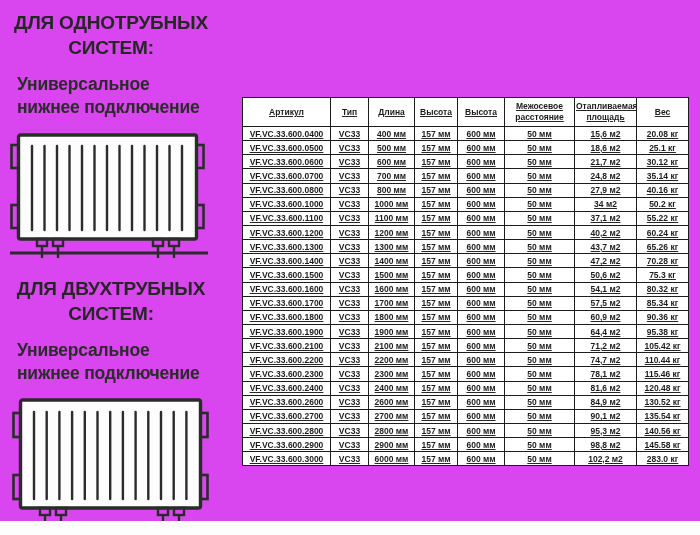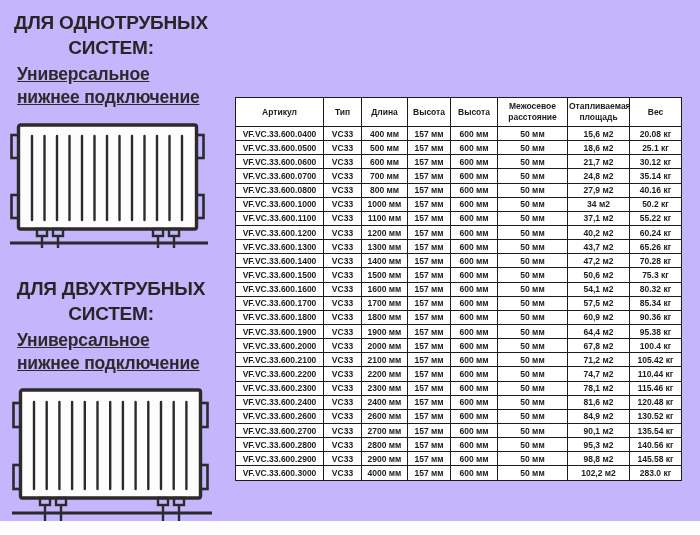--- a/index.html
+++ b/index.html
@@ -1,41 +1,41 @@
 <!DOCTYPE html>
 <html><head>
 <meta charset="utf-8">
 <style>
   * { margin:0; padding:0; box-sizing:border-box; }
   html,body { background:#fdfdfd; }
   .page {
     position:relative; width:700px; height:521px;
-    background:#c4b5fd; overflow:hidden;
+    background:#d946ef; overflow:hidden;
     font-family:"Liberation Sans", sans-serif;
     color:#262626;
   }
   .left-col { position:absolute; left:0; top:0; width:240px; }
   .block { position:absolute; left:0; width:240px; }
   .block-single { top:10px; }
   .block-two { top:276px; }
   .blk-title {
     width:206px; margin-left:8px; text-align:center;
     font-size:19px; font-weight:bold; letter-spacing:-0.2px;
     line-height:25px; color:#262626;
   }
   .blk-subtitle {
-    margin:3px 0 0 17px;
+    margin:13px 0 0 17px;
     font-size:17.5px; font-weight:bold; letter-spacing:-0.2px;
-    line-height:23px; color:#2b2b2b; text-align:left;text-decoration:underline;
+    line-height:23px; color:#2b2b2b; text-align:left;
   }
   .diagram { display:block; }
   .diagram-single { margin:14px 0 0 10px; }
   .diagram-two { margin:12px 0 0 12px; }
 
-  .table-wrap { position:absolute; left:235px; top:97px; }
+  .table-wrap { position:absolute; left:242px; top:97px;text-decoration:underline; }
   table.spec {
     border-collapse:collapse; table-layout:fixed; width:446px;
     background:#ffffff;
   }
   table.spec th, table.spec td {
     border:1.5px solid #1c1c1c;
     font-size:8.5px; font-weight:bold; color:#1c1c1c;
     text-align:center; vertical-align:middle;
     padding:0; overflow:hidden; white-space:nowrap;
   }
@@ -319,30 +319,20 @@
             <td>VF.VC.33.600.1900</td>
             <td>VC33</td>
             <td>1900 мм</td>
             <td>157 мм</td>
             <td>600 мм</td>
             <td>50 мм</td>
             <td>64,4 м2</td>
             <td>95.38 кг</td>
           </tr>
           <tr>
-            <td>VF.VC.33.600.2000</td>
-            <td>VC33</td>
-            <td>2000 мм</td>
-            <td>157 мм</td>
-            <td>600 мм</td>
-            <td>50 мм</td>
-            <td>67,8 м2</td>
-            <td>100.4 кг</td>
-          </tr>
-          <tr>
             <td>VF.VC.33.600.2100</td>
             <td>VC33</td>
             <td>2100 мм</td>
             <td>157 мм</td>
             <td>600 мм</td>
             <td>50 мм</td>
             <td>71,2 м2</td>
             <td>105.42 кг</td>
           </tr>
           <tr>
@@ -411,21 +401,21 @@
             <td>2900 мм</td>
             <td>157 мм</td>
             <td>600 мм</td>
             <td>50 мм</td>
             <td>98,8 м2</td>
             <td>145.58 кг</td>
           </tr>
           <tr>
             <td>VF.VC.33.600.3000</td>
             <td>VC33</td>
-            <td>4000 мм</td>
+            <td>6000 мм</td>
             <td>157 мм</td>
             <td>600 мм</td>
             <td>50 мм</td>
             <td>102,2 м2</td>
             <td>283.0 кг</td>
           </tr>
         </tbody>
     </table>
   </div>
 

